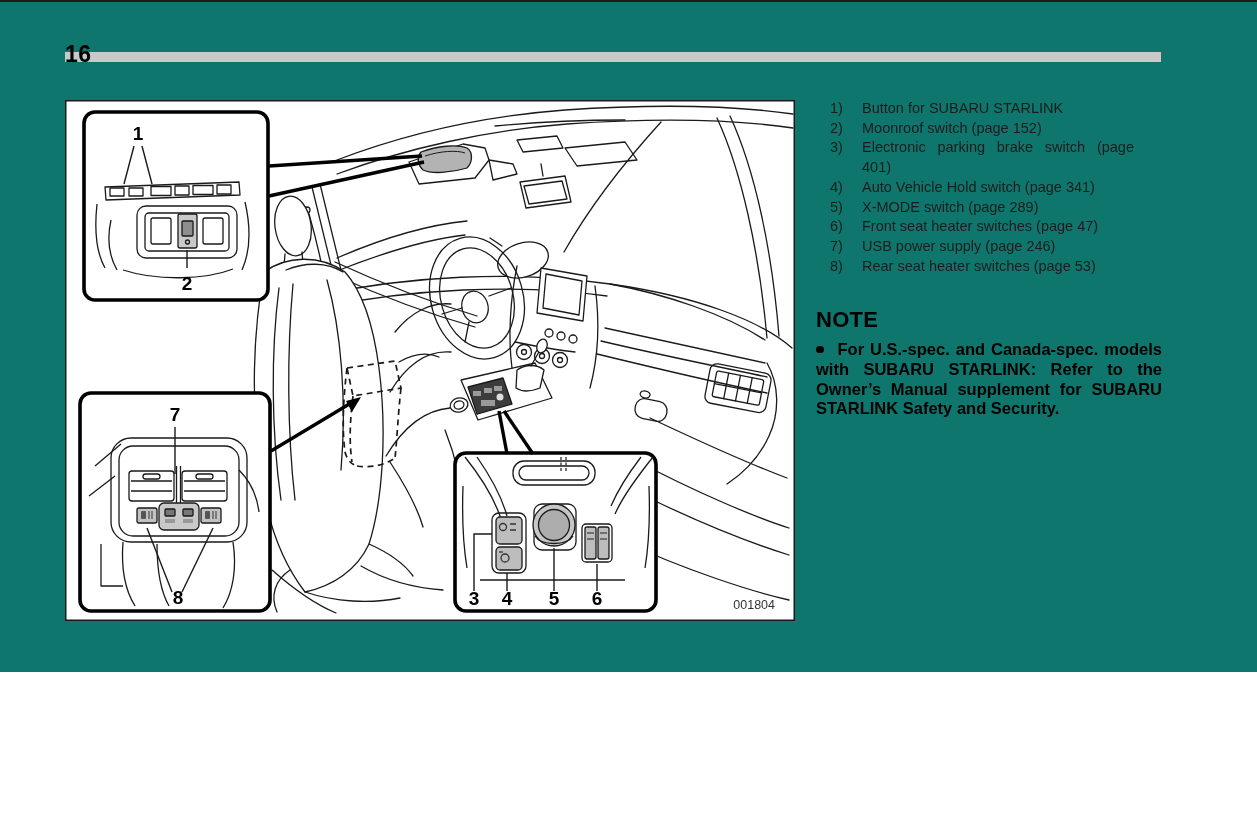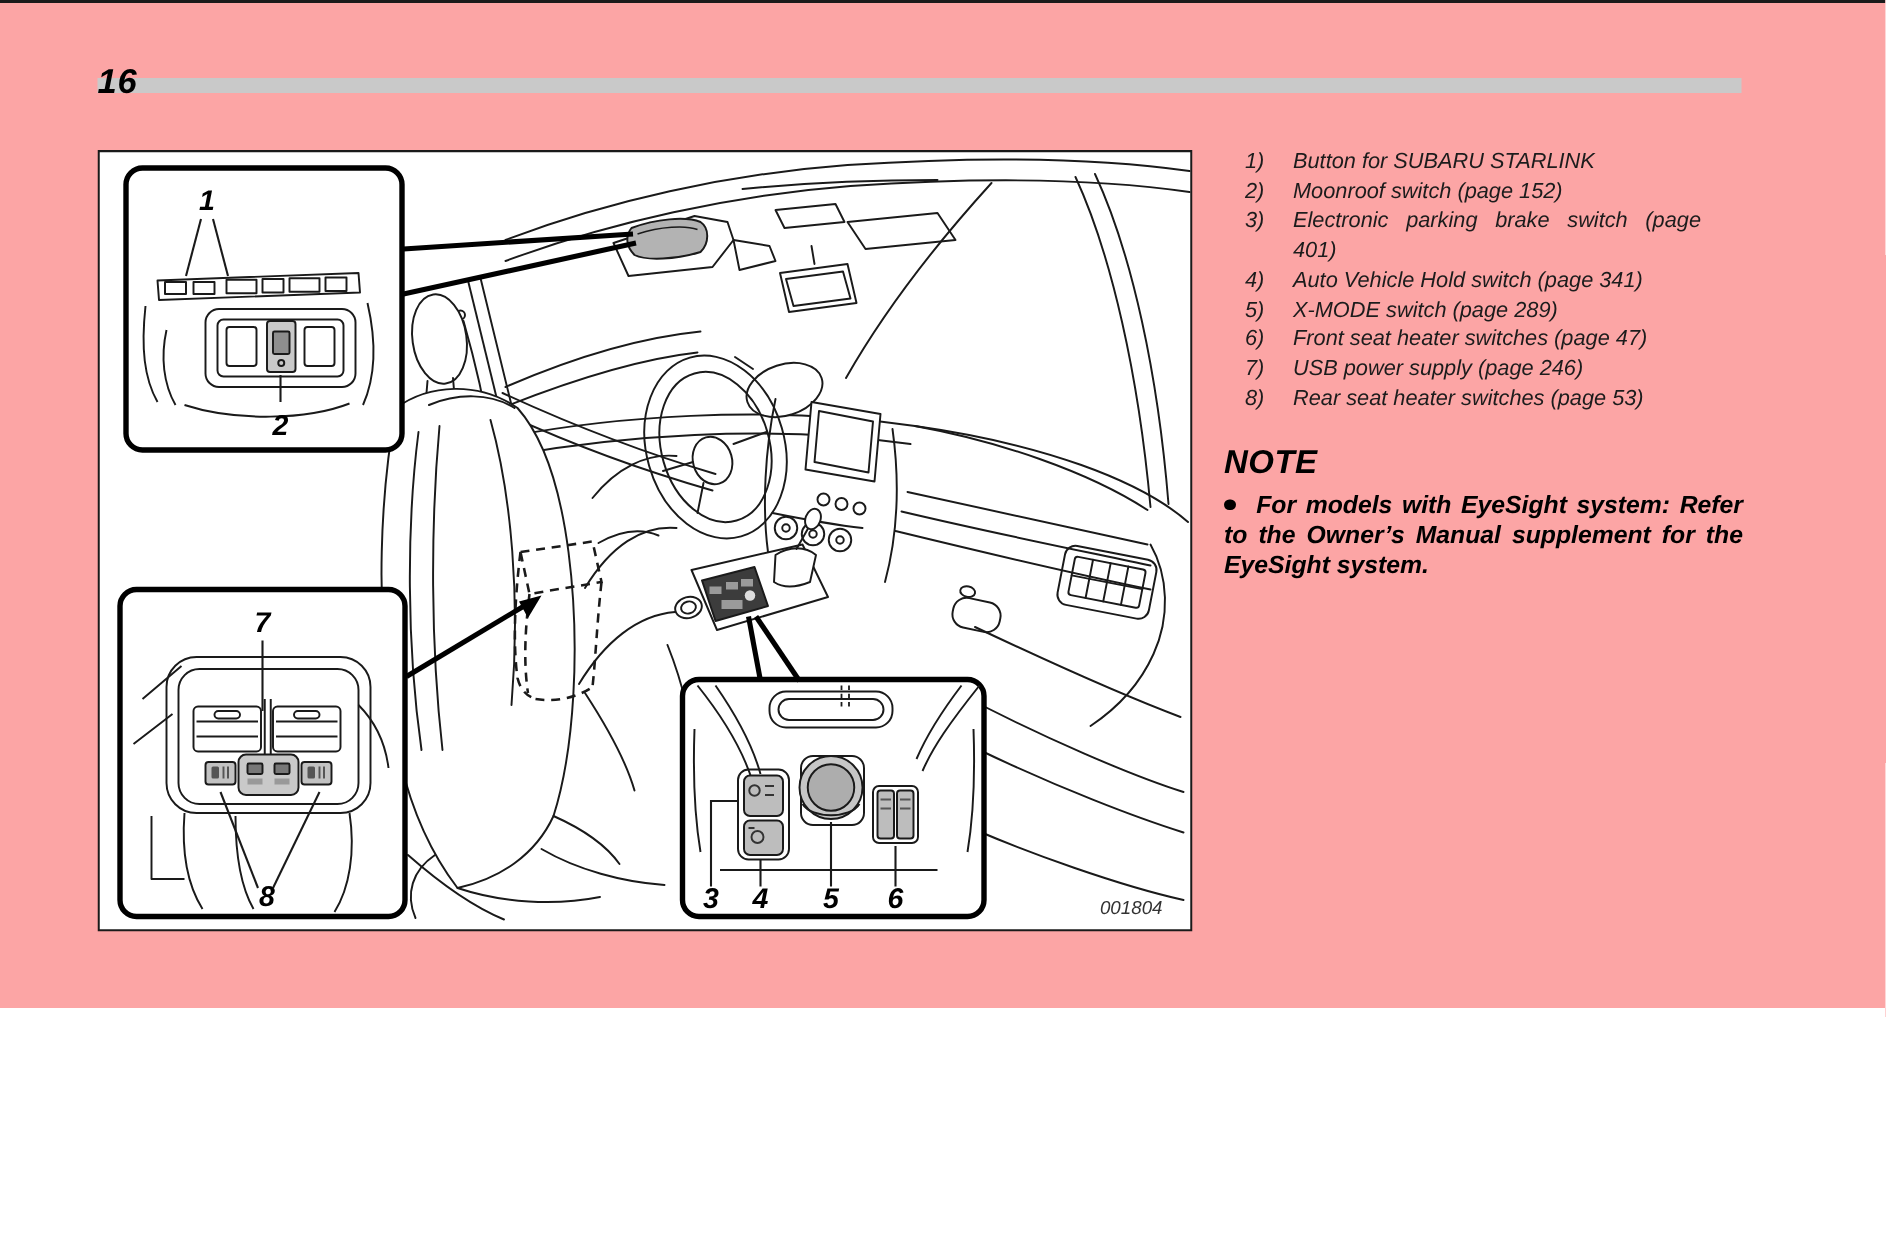--- a/index.html
+++ b/index.html
@@ -1,26 +1,26 @@
 <!DOCTYPE html>
 <html><head>
 <meta charset="utf-8">
 <style>
   html,body{margin:0;padding:0;background:#fff;}
-  .page{position:relative;width:1257px;height:672px;background:#fca5a5;overflow:hidden;
-        font-family:"Liberation Sans","DejaVu Sans",sans-serif;color:#000;font-style:italic;}
+  .page{position:relative;width:1257px;height:672px;background:#0f766e;overflow:hidden;
+        font-family:"Liberation Sans","DejaVu Sans",sans-serif;color:#000;}
   .top-rule{position:absolute;left:0;top:0;width:1257px;height:2px;background:#1a1a1a;}
   .hdr-bar{position:absolute;left:65px;top:52px;width:1096px;height:10px;background:#c9c9c9;}
   .page-num{position:absolute;left:65px;top:41px;font-size:23px;font-weight:bold;letter-spacing:.5px;}
   .figure-wrap{position:absolute;left:65px;top:100px;width:730px;height:521px;}
   .legend{position:absolute;left:830px;top:99px;width:302px;font-size:14.5px;line-height:19.7px;color:#1c1c1c;}
   .legend-item{display:grid;grid-template-columns:32px 272px;}
   .legend-item .txt{text-align:justify;}
   .note{position:absolute;left:816px;top:291px;width:346px;}
-  .note-heading{font-size:22px;font-weight:bold;margin:4px 0 7px 0;letter-spacing:.3px;}
+  .note-heading{font-size:22px;font-weight:bold;margin:16px 0 7px 0;letter-spacing:.3px;}
   .note p{margin:0;font-size:16.5px;font-weight:bold;line-height:19.8px;text-align:justify;}
   .note p::before{content:"";display:inline-block;width:7.5px;height:7.5px;border-radius:50%;
                   background:#000;margin-right:14px;position:relative;top:-2px;}
   svg text{font-family:"Liberation Sans","DejaVu Sans",sans-serif;}
   .callout{font-size:19px;font-weight:bold;fill:#000;}
   .figid{font-size:12.5px;fill:#333;}
 </style>
 </head>
 <body>
 
@@ -320,15 +320,15 @@
         <span class="txt">USB power supply (page 246)</span>
       </div>
     <div class="legend-item">
         <span class="num">8)</span>
         <span class="txt">Rear seat heater switches (page 53)</span>
       </div>
   </div>
 
   <div class="note">
     <div class="note-heading">NOTE</div>
-    <p><span>For models with EyeSight system: Refer to the Owner’s Manual supple­ment for the EyeSight system.</span></p>
+    <p><span>For U.S.-spec. and Canada-spec. models with SUBARU STARLINK: Refer to the Owner’s Manual supplement for SUBARU STARLINK Safety and Secur­ity.</span></p>
   </div>
 </div>
 
 </body></html>

